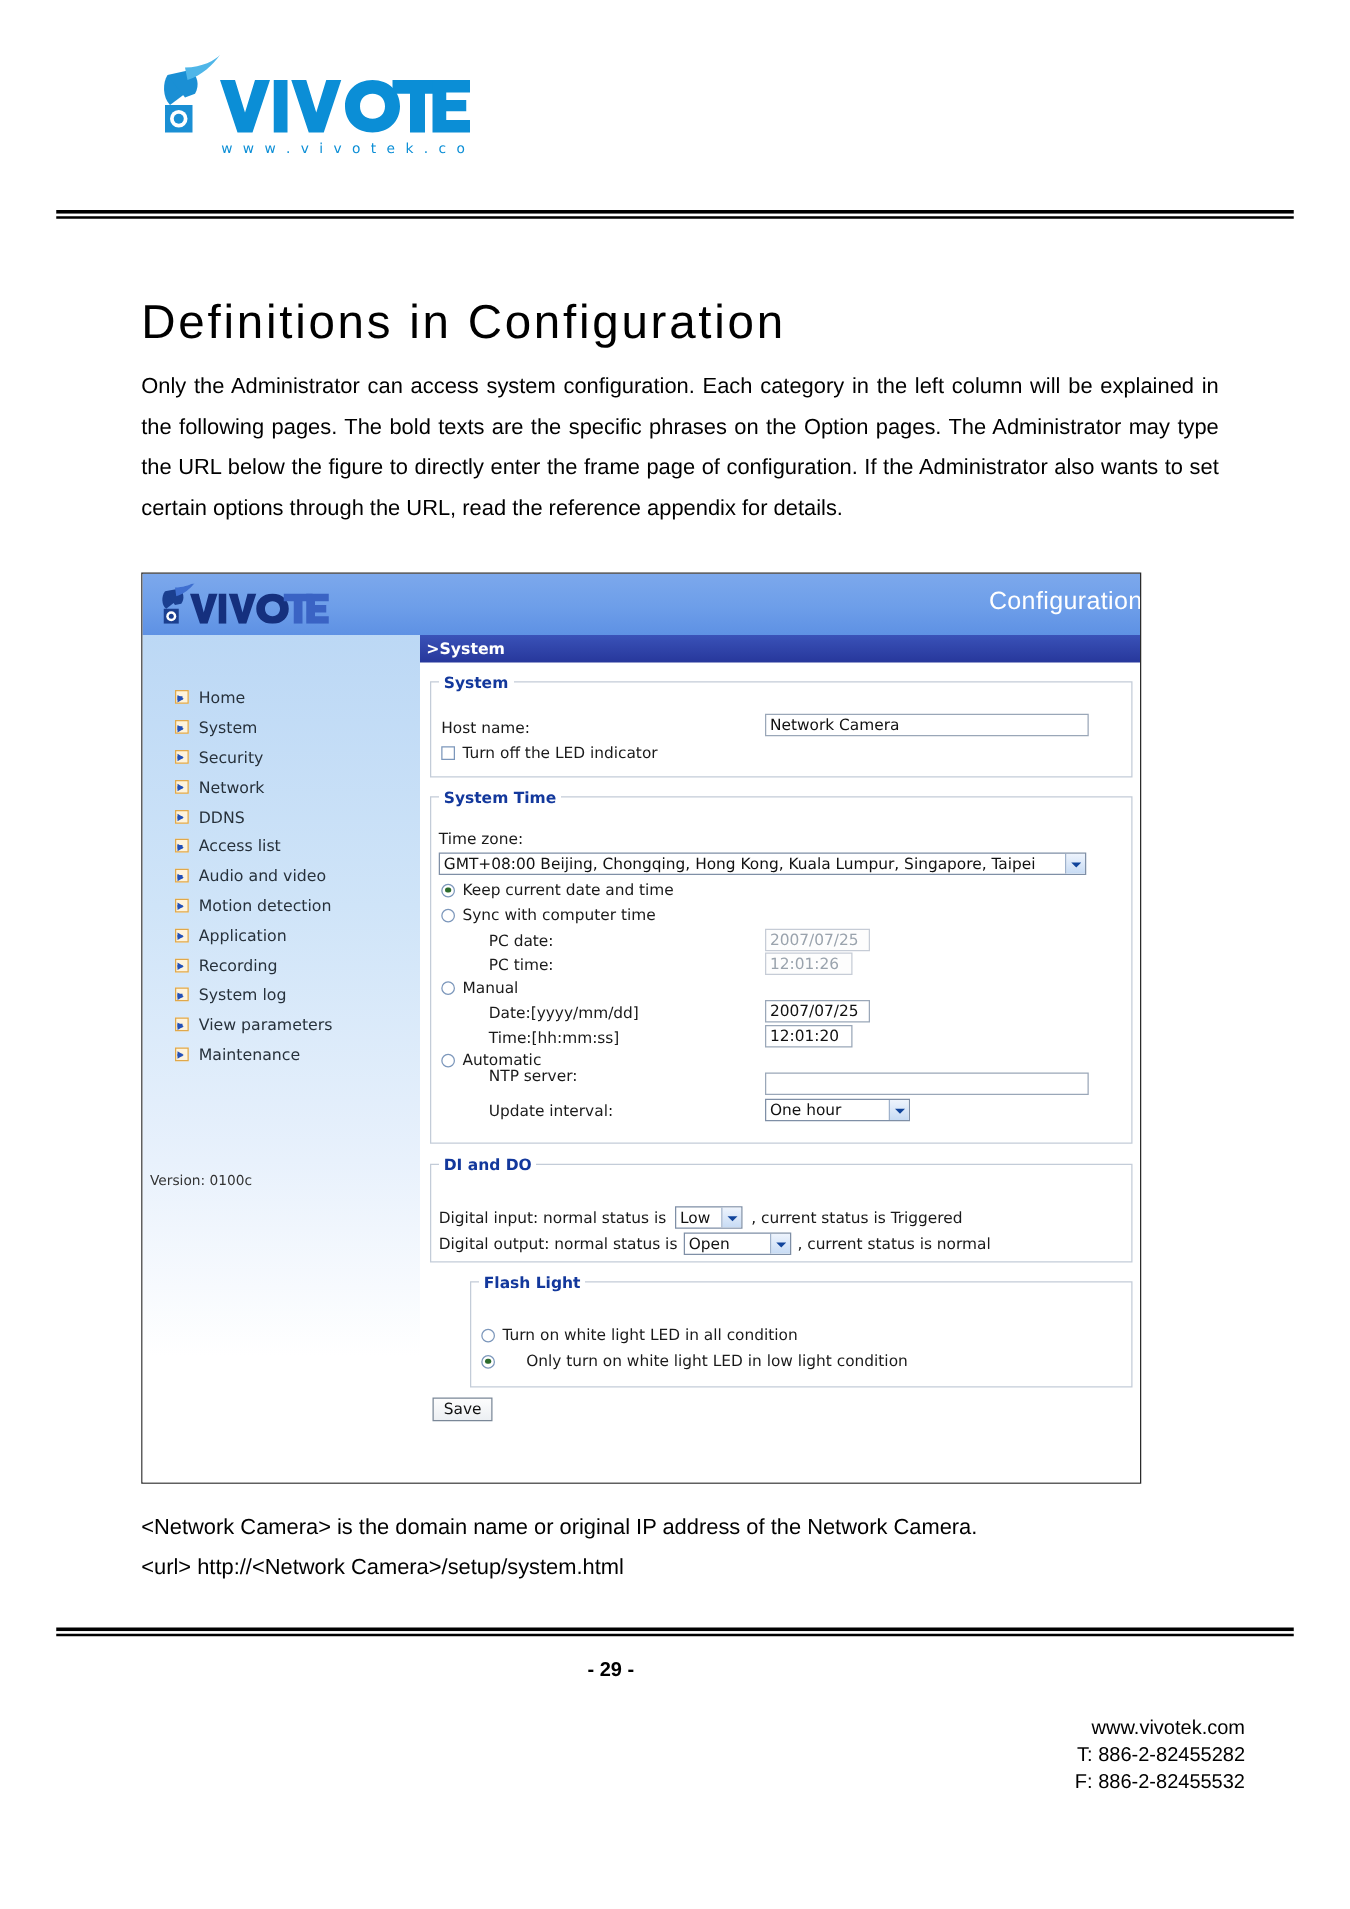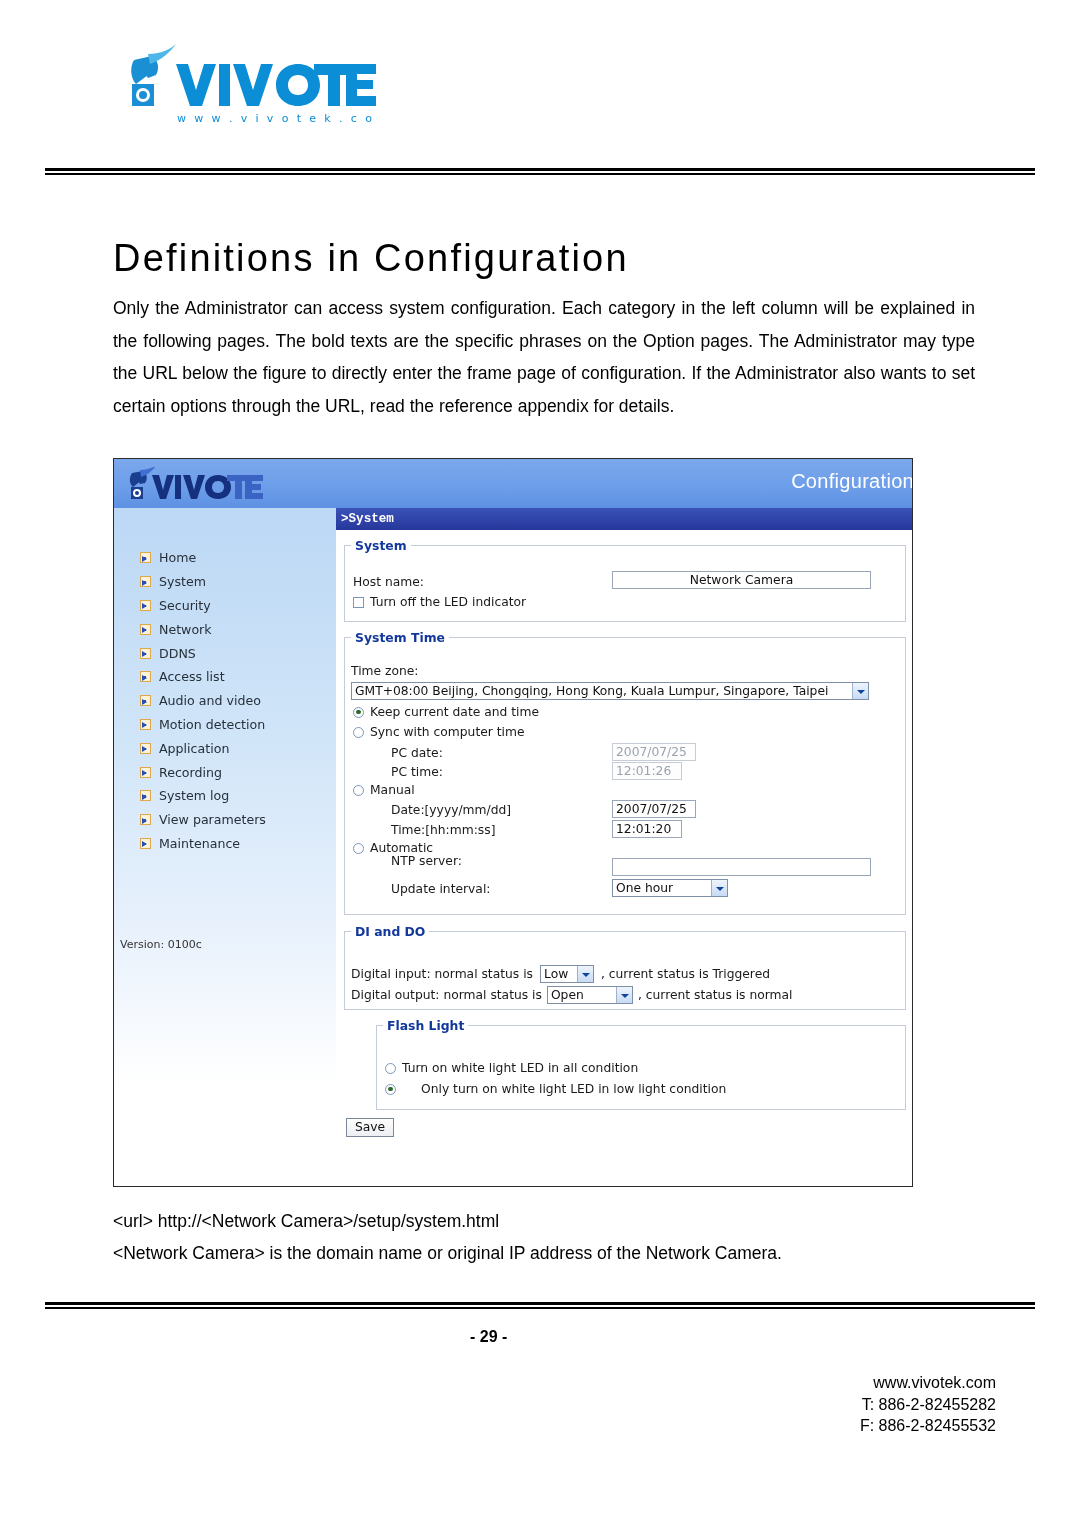--- a/index.html
+++ b/index.html
@@ -171,21 +171,20 @@
     height: 22px;
     background: #2a3fa0;
     background: linear-gradient(to bottom,#3a52b8 0%, #27379b 100%);
     color: #ffffff;
     font-size: 12.6px;
     font-weight: bold;
     line-height: 22px;
     padding-left: 5px;
     box-sizing: border-box;
     white-space: nowrap;
-    font-family: Liberation Mono, monospace;
   }
 
   .cfg-body { position: absolute; left: 0; top: 22px; right: 0; bottom: 0; }
 
   fieldset.cfg-group {
     position: absolute;
     left: 8px;
     right: 6px;
     margin: 0;
     padding: 0;
@@ -480,21 +479,21 @@
 
   <div class="cfg-main">
     <div class="cfg-tabbar">&gt;System</div>
 
     <div class="cfg-body">
 
       <fieldset class="cfg-group" style="top:8px; height:84px;">
         <legend>System</legend>
         <div class="grp-inner">
           <span class="lbl" style="left:8px; top:22px;">Host name:</span>
-          <input class="txt" style="left: 267px; top: 18px; width: 259px; text-align: center;" value="Network Camera">
+          <input class="txt" style="left: 267px; top: 18px; width: 259px;" value="Network Camera">
           <div class="opt-row" style="left:8px; top:42px;">
             <span class="checkbox"></span>
             <span>Turn off the LED indicator</span>
           </div>
         </div>
       </fieldset>
 
       <fieldset class="cfg-group" style="top:100px; height:285px;">
         <legend>System Time</legend>
         <div class="grp-inner">
@@ -583,22 +582,22 @@
           </div>
         </div>
       </fieldset>
 
       <button class="save-btn" style="left:10px; top:588px;">Save</button>
     </div>
   </div>
 </div>
 
 <div id="url-lines">
+  <div>&lt;Network Camera&gt; is the domain name or original IP address of the Network Camera.</div>
   <div>&lt;url&gt; http://&lt;Network Camera&gt;/setup/system.html</div>
-  <div>&lt;Network Camera&gt; is the domain name or original IP address of the Network Camera.</div>
 </div>
 
 <div id="footer-rule">
   <div class="lineA"></div>
     <div class="gap"></div>
     <div class="lineB"></div>
 </div>
 
 <div id="page-number">- 29 -</div>
 

